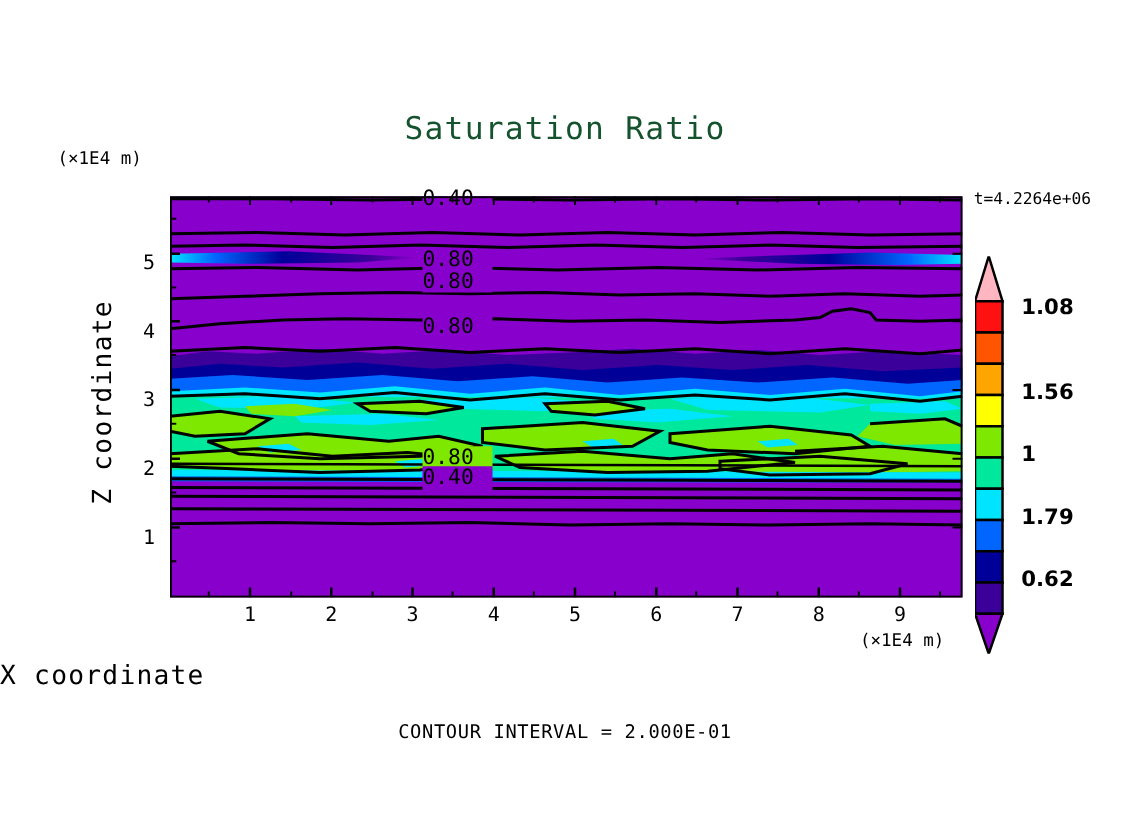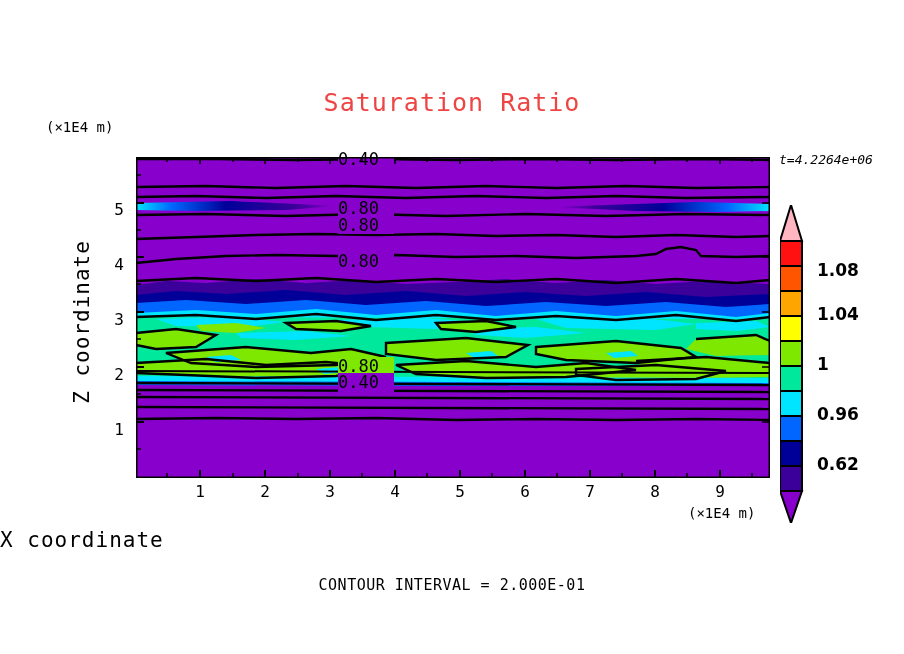--- a/index.html
+++ b/index.html
@@ -23,21 +23,21 @@
   }
   .title {
     position: absolute;
     left: 0;
     top: 88px;
     width: 904px;
     text-align: center;
     font-family: "DejaVu Sans Mono", monospace;
     font-size: 25px;
     letter-spacing: 1px;
-    color: #ef4444;
+    color: #14532d;
     white-space: pre;
   }
   .unit-top-left {
     position: absolute;
     left: 46px;
     top: 119px;
     font-family: "DejaVu Sans Mono", monospace;
     font-size: 14px;
     white-space: pre;
   }
@@ -49,21 +49,20 @@
     font-size: 14px;
     white-space: pre;
   }
   .time-label {
     position: absolute;
     left: 779px;
     top: 152px;
     font-family: "DejaVu Sans Mono", monospace;
     font-size: 13px;
     white-space: pre;
-    font-style: italic;
   }
   .xaxis-label {
     position: absolute;
     left: 0;
     top: 528px;
     width: 760px;
     font-family: "DejaVu Sans Mono", monospace;
     font-size: 21px;
     letter-spacing: 1px;
     white-space: pre;
@@ -383,20 +382,20 @@
       <rect x="0" y="111" width="22" height="25" fill="#ffff00" stroke="#000" stroke-width="2"></rect>
       <rect x="0" y="136" width="22" height="25" fill="#7ee800" stroke="#000" stroke-width="2"></rect>
       <rect x="0" y="161" width="22" height="25" fill="#00e89b" stroke="#000" stroke-width="2"></rect>
       <rect x="0" y="186" width="22" height="25" fill="#00e5ff" stroke="#000" stroke-width="2"></rect>
       <rect x="0" y="211" width="22" height="25" fill="#0066ff" stroke="#000" stroke-width="2"></rect>
       <rect x="0" y="236" width="22" height="25" fill="#000099" stroke="#000" stroke-width="2"></rect>
       <rect x="0" y="261" width="22" height="25" fill="#3a0099" stroke="#000" stroke-width="2"></rect>
 
       <polygon points="11,318 22,286 0,286" fill="#8800cc" stroke="#000000" stroke-width="2"></polygon>
     </svg>
-    <div class="cb-label" style="left:37px;top:55px;">1.08</div>
-    <div class="cb-label" style="left:37px;top:99px;">1.04</div>
+    <div class="cb-label" style="left:37px;top:31px;">1.08</div>
+    <div class="cb-label" style="left:37px;top:99px;">1.56</div>
     <div class="cb-label" style="left:37px;top:149px;">1</div>
-    <div class="cb-label" style="left:37px;top:199px;">0.96</div>
+    <div class="cb-label" style="left:37px;top:199px;">1.79</div>
     <div class="cb-label" style="left:37px;top:249px;">0.62</div>
   </div>
 
 </div>
 
 </body></html>

